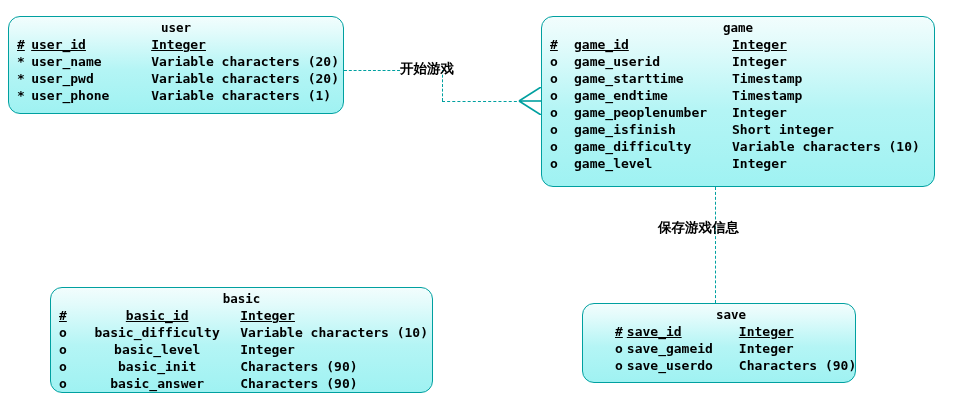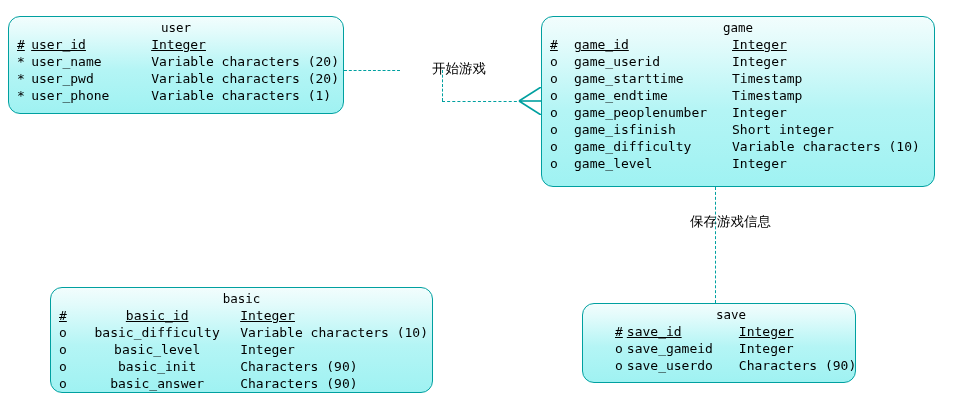--- a/index.html
+++ b/index.html
@@ -8,20 +8,21 @@
     padding: 0;
     background: #ffffff;
   }
   #canvas {
     position: relative;
     width: 957px;
     height: 411px;
     background: #ffffff;
     overflow: hidden;
     font-family: "DejaVu Sans Mono", monospace;
+    font-weight: bold;
   }
 
   
   .entity {
     position: absolute;
     box-sizing: border-box;
     border: 1.6px solid #00a0a0;
     border-radius: 12px;
     background: linear-gradient(to bottom, #f2fdfd 0%, #e2fbfb 16%, #b4f5f5 55%, #9ff2f2 100%);
     overflow: hidden;
@@ -103,24 +104,23 @@
 
   
   #rel-save-seg { left: 715px; top: 187px; height: 116px; }
 
   .rel-label {
     position: absolute;
     font-family: "DejaVu Sans", sans-serif;
     font-size: 13.5px;
     color: #000000;
     white-space: nowrap;
-    margin-left: 32px;
   }
   #label-start { left: 400px; top: 60px; }
-  #label-save  { left: 658px; top: 213px; }
+  #label-save  { left: 658px; top: 219px; }
 </style>
 </head>
 <body>
 
 <div id="canvas">
 
   <div class="entity" id="entity-user">
     <div class="entity-title">user</div>
     <table class="attr-table">
       <tbody>

